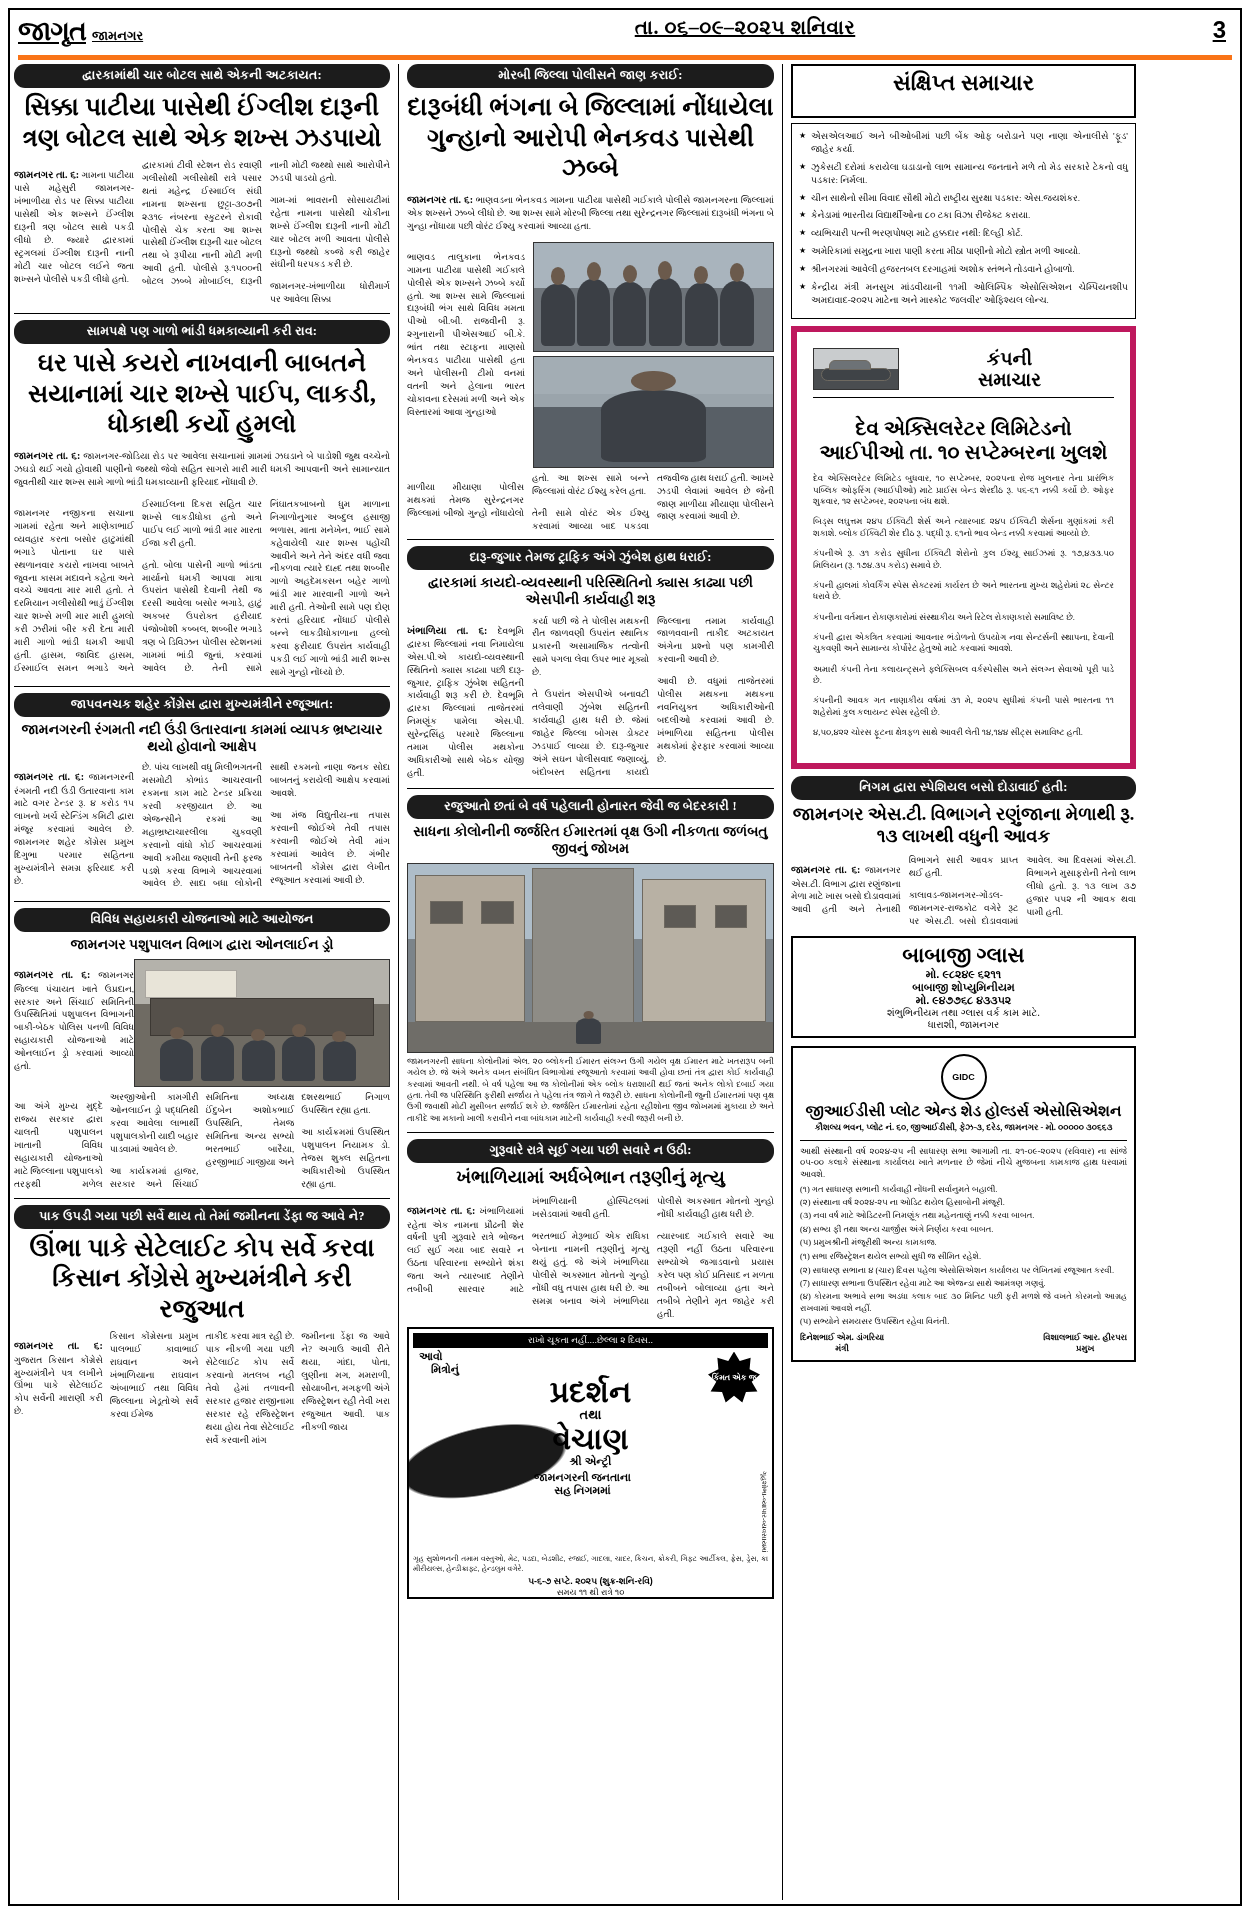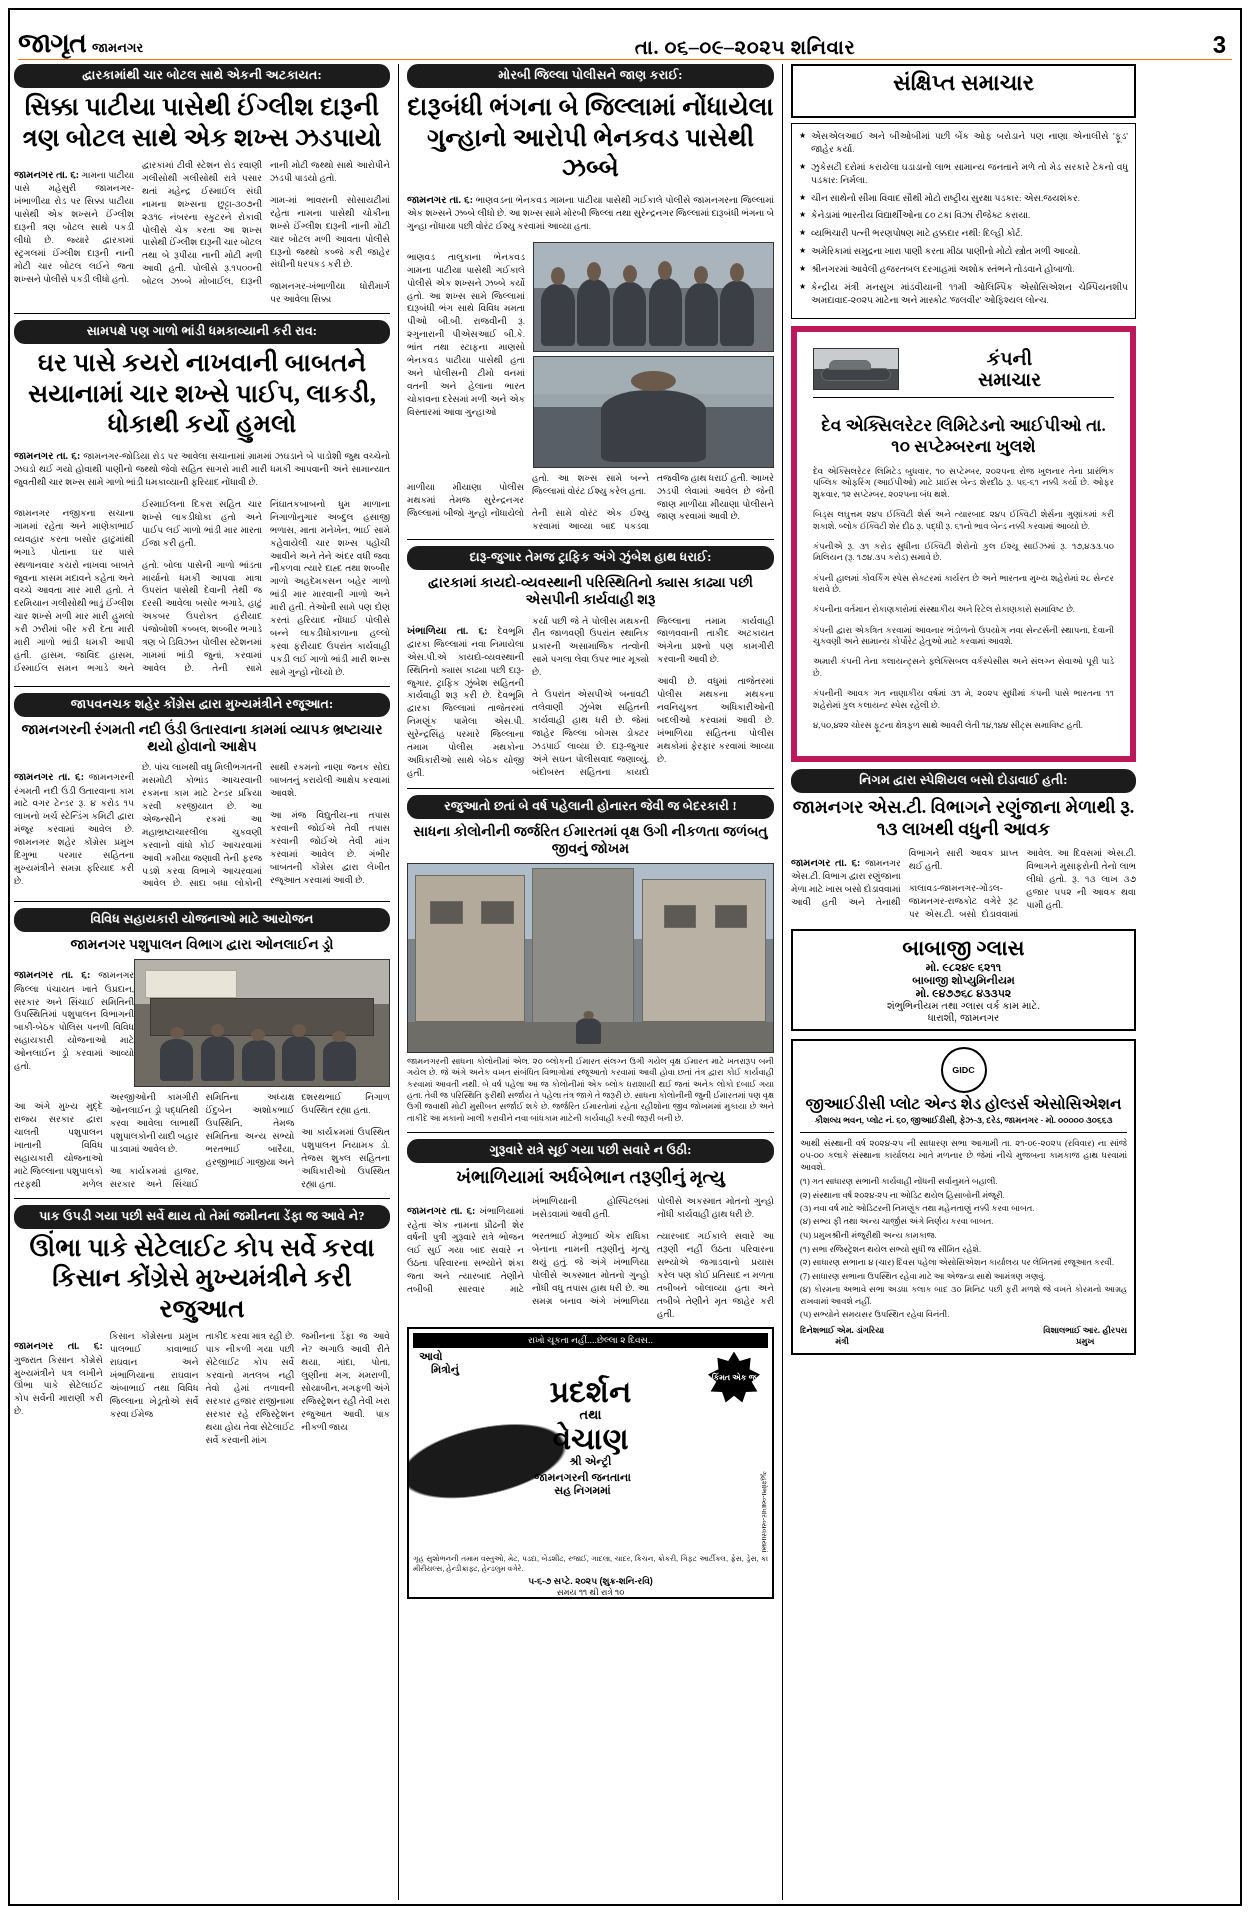--- a/index.html
+++ b/index.html
@@ -26,23 +26,24 @@
     position: absolute;
     left: 8px; top: 8px; right: 8px; bottom: 8px;
     border: 2px solid #000;
     pointer-events: none;
   }
   
   .masthead {
     position: relative;
     margin: 10px 12px 0 12px;
     height: 44px;
-    border-bottom: 1px solid #f97316;
+    border-bottom: 5px solid #f97316;
     display: flex;
-    align-items: flex-end;
+    align-items: flex-start;
+    text-decoration: underline;
   }
   .logo-wrap {
     display: flex;
     align-items: baseline;
     gap: 6px;
     width: 300px;
   }
   .logo-mark {
     font-size: 27px;
     font-weight: bold;
@@ -189,21 +190,21 @@
   }
   .framed { border: 6px solid #be185d; padding: 16px; margin-top: 7px; }
   .box-title {
     text-align: center; font-weight: bold;
     font-family: "Liberation Serif", serif;
     font-size: 19px; line-height: 1.15;
   }
   .box-sub {
     text-align: center; font-weight: bold;
     font-family: "Liberation Serif", serif;
-    font-size: 17px; line-height: 1.2; margin-top: 18px;
+    font-size: 20px; line-height: 1.2; margin-top: 18px;
   }
 
   
   .glass-ad { border: 2px solid #000; margin-top: 8px; padding: 5px; text-align: center; }
   .glass-ad .t1 { font-size: 21px; font-weight: bold; font-family: "Liberation Serif", serif; }
   .glass-ad .t2 { font-size: 11px; font-weight: bold; }
   .glass-ad .t3 { font-size: 10px; }
 
   
   .gidc { border: 2px solid #000; margin-top: 8px; padding: 6px 7px; }

